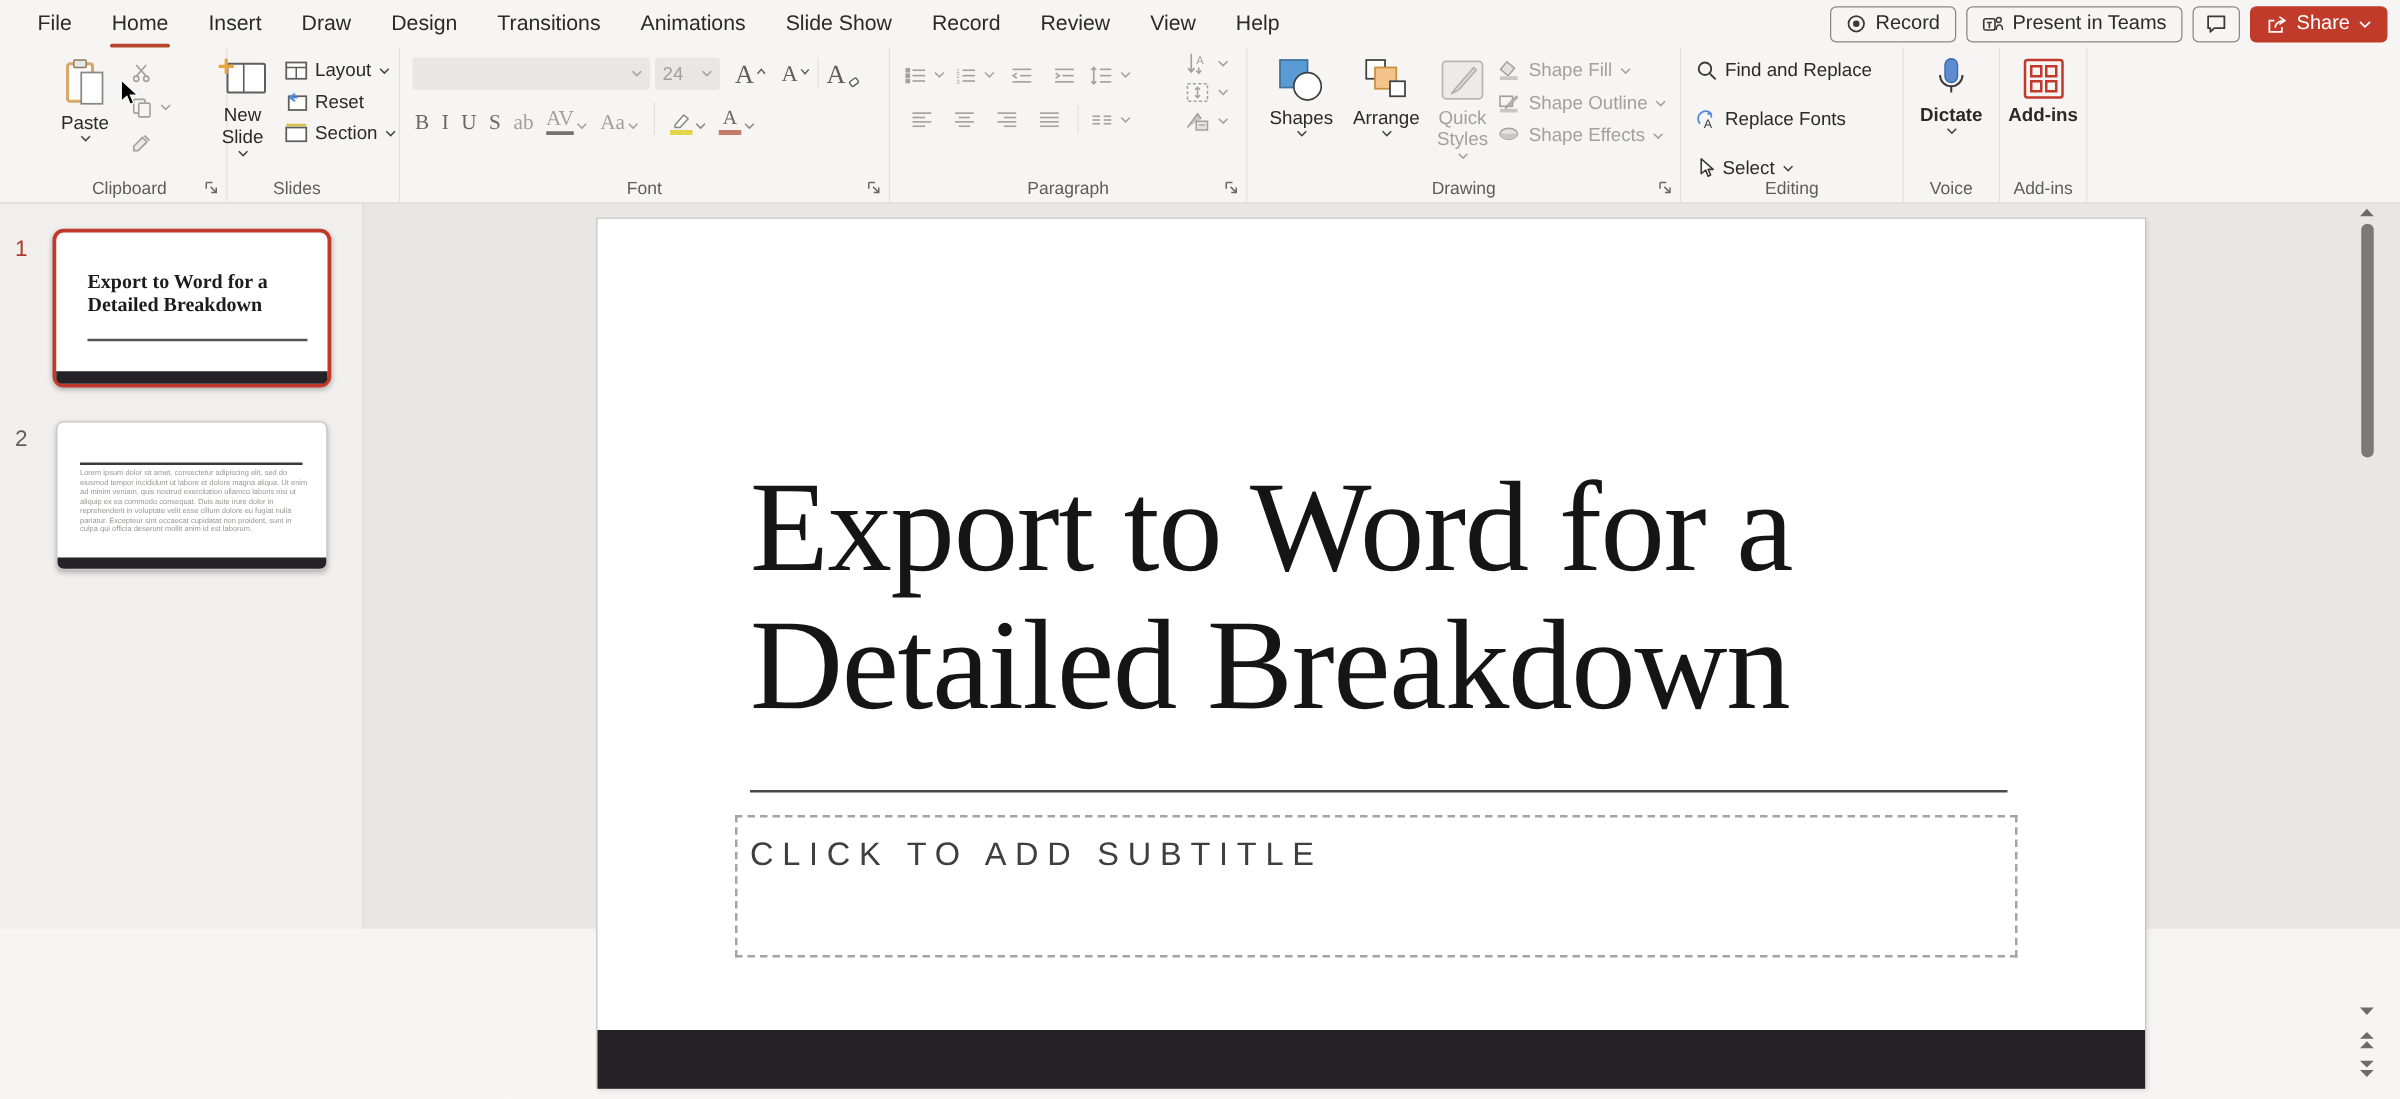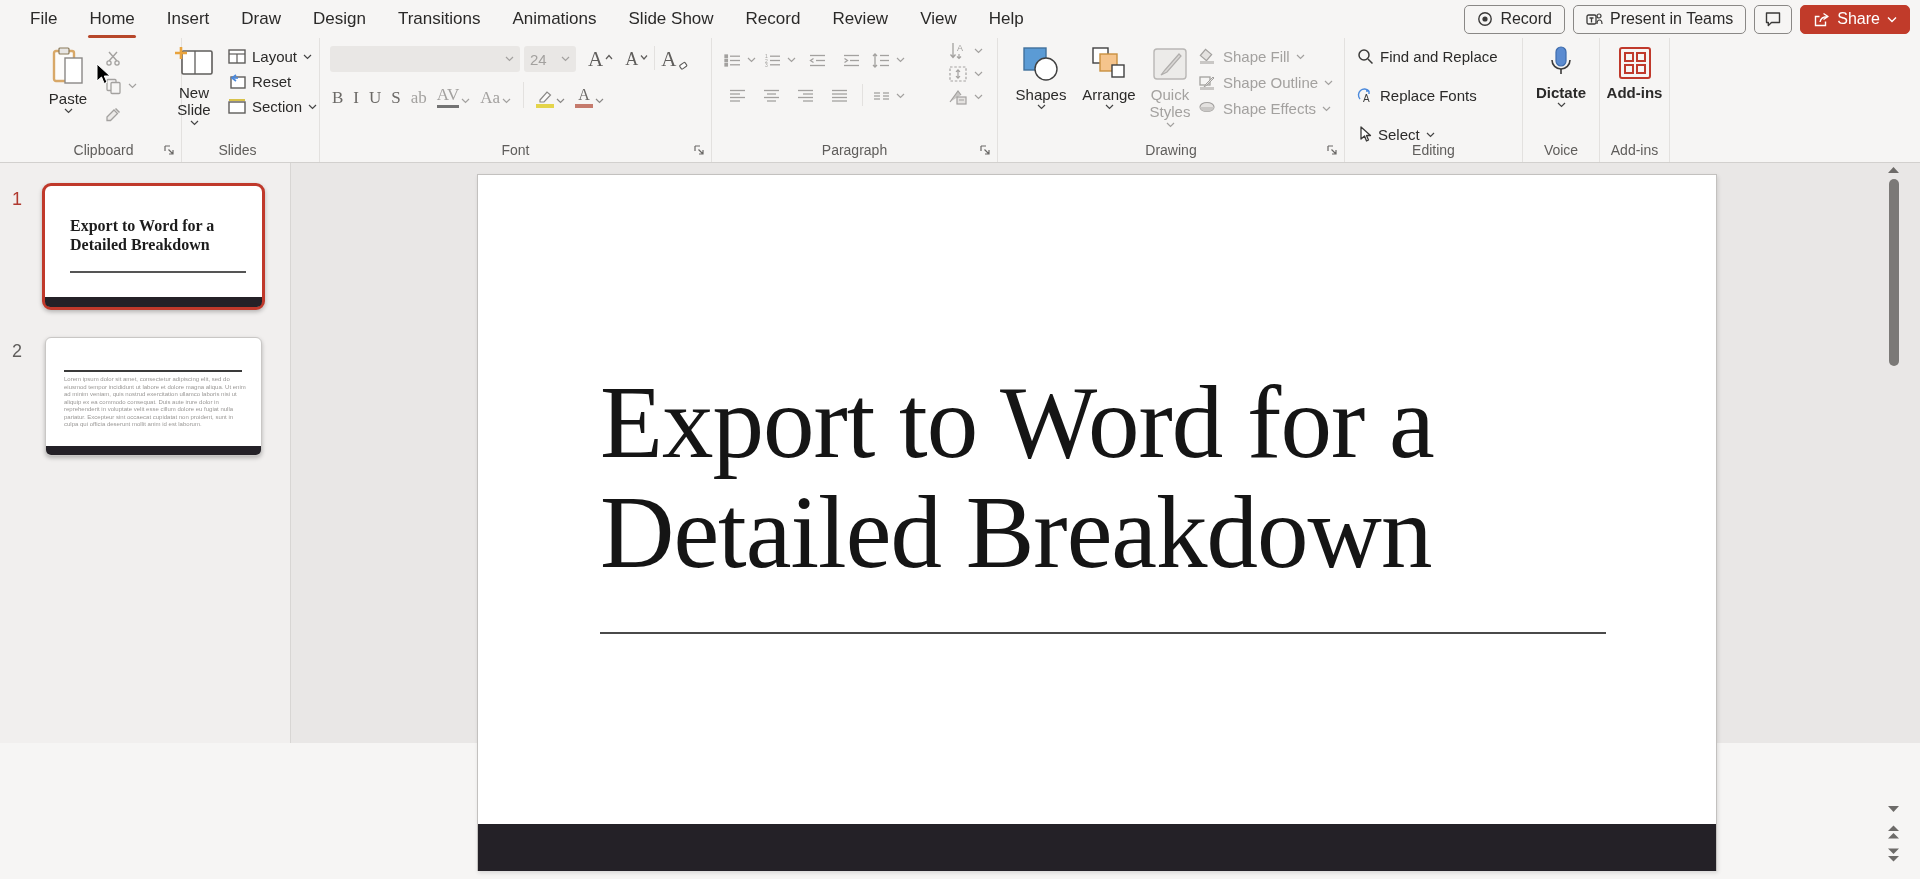--- a/index.html
+++ b/index.html
@@ -667,20 +667,23 @@
       <div class="mini-line2"></div>
       <div class="mini-body">Lorem ipsum dolor sit amet, consectetur adipiscing elit, sed do eiusmod tempor incididunt ut labore et dolore magna aliqua. Ut enim ad minim veniam, quis nostrud exercitation ullamco laboris nisi ut aliquip ex ea commodo consequat. Duis aute irure dolor in reprehenderit in voluptate velit esse cillum dolore eu fugiat nulla pariatur. Excepteur sint occaecat cupidatat non proident, sunt in culpa qui officia deserunt mollit anim id est laborum.</div>
       <div class="thumb-footer"></div>
     </div>
   </div>
 
   <div class="editor">
     <div class="canvas">
       <div class="slide-title">Export to Word for a Detailed Breakdown</div>
       <div class="title-underline"></div>
+      <div class="subtitle-box">
+        <span class="subtitle-text">CLICK TO ADD SUBTITLE</span>
+      </div>
       <div class="canvas-footer"></div>
     </div>
   </div>
 
   <svg class="sb" style="left:1886px;top:165px" width="15" height="10" viewBox="0 0 15 10">
       <path d="M2 8 L7.5 2 L13 8 z" fill="#6d6b69"></path>
     </svg>
   <div class="sb-thumb"></div>
   <svg class="sb" style="left:1886px;top:804px" width="15" height="10" viewBox="0 0 15 10">
       <path d="M2 2 L7.5 8 L13 2 z" fill="#6d6b69"></path>

